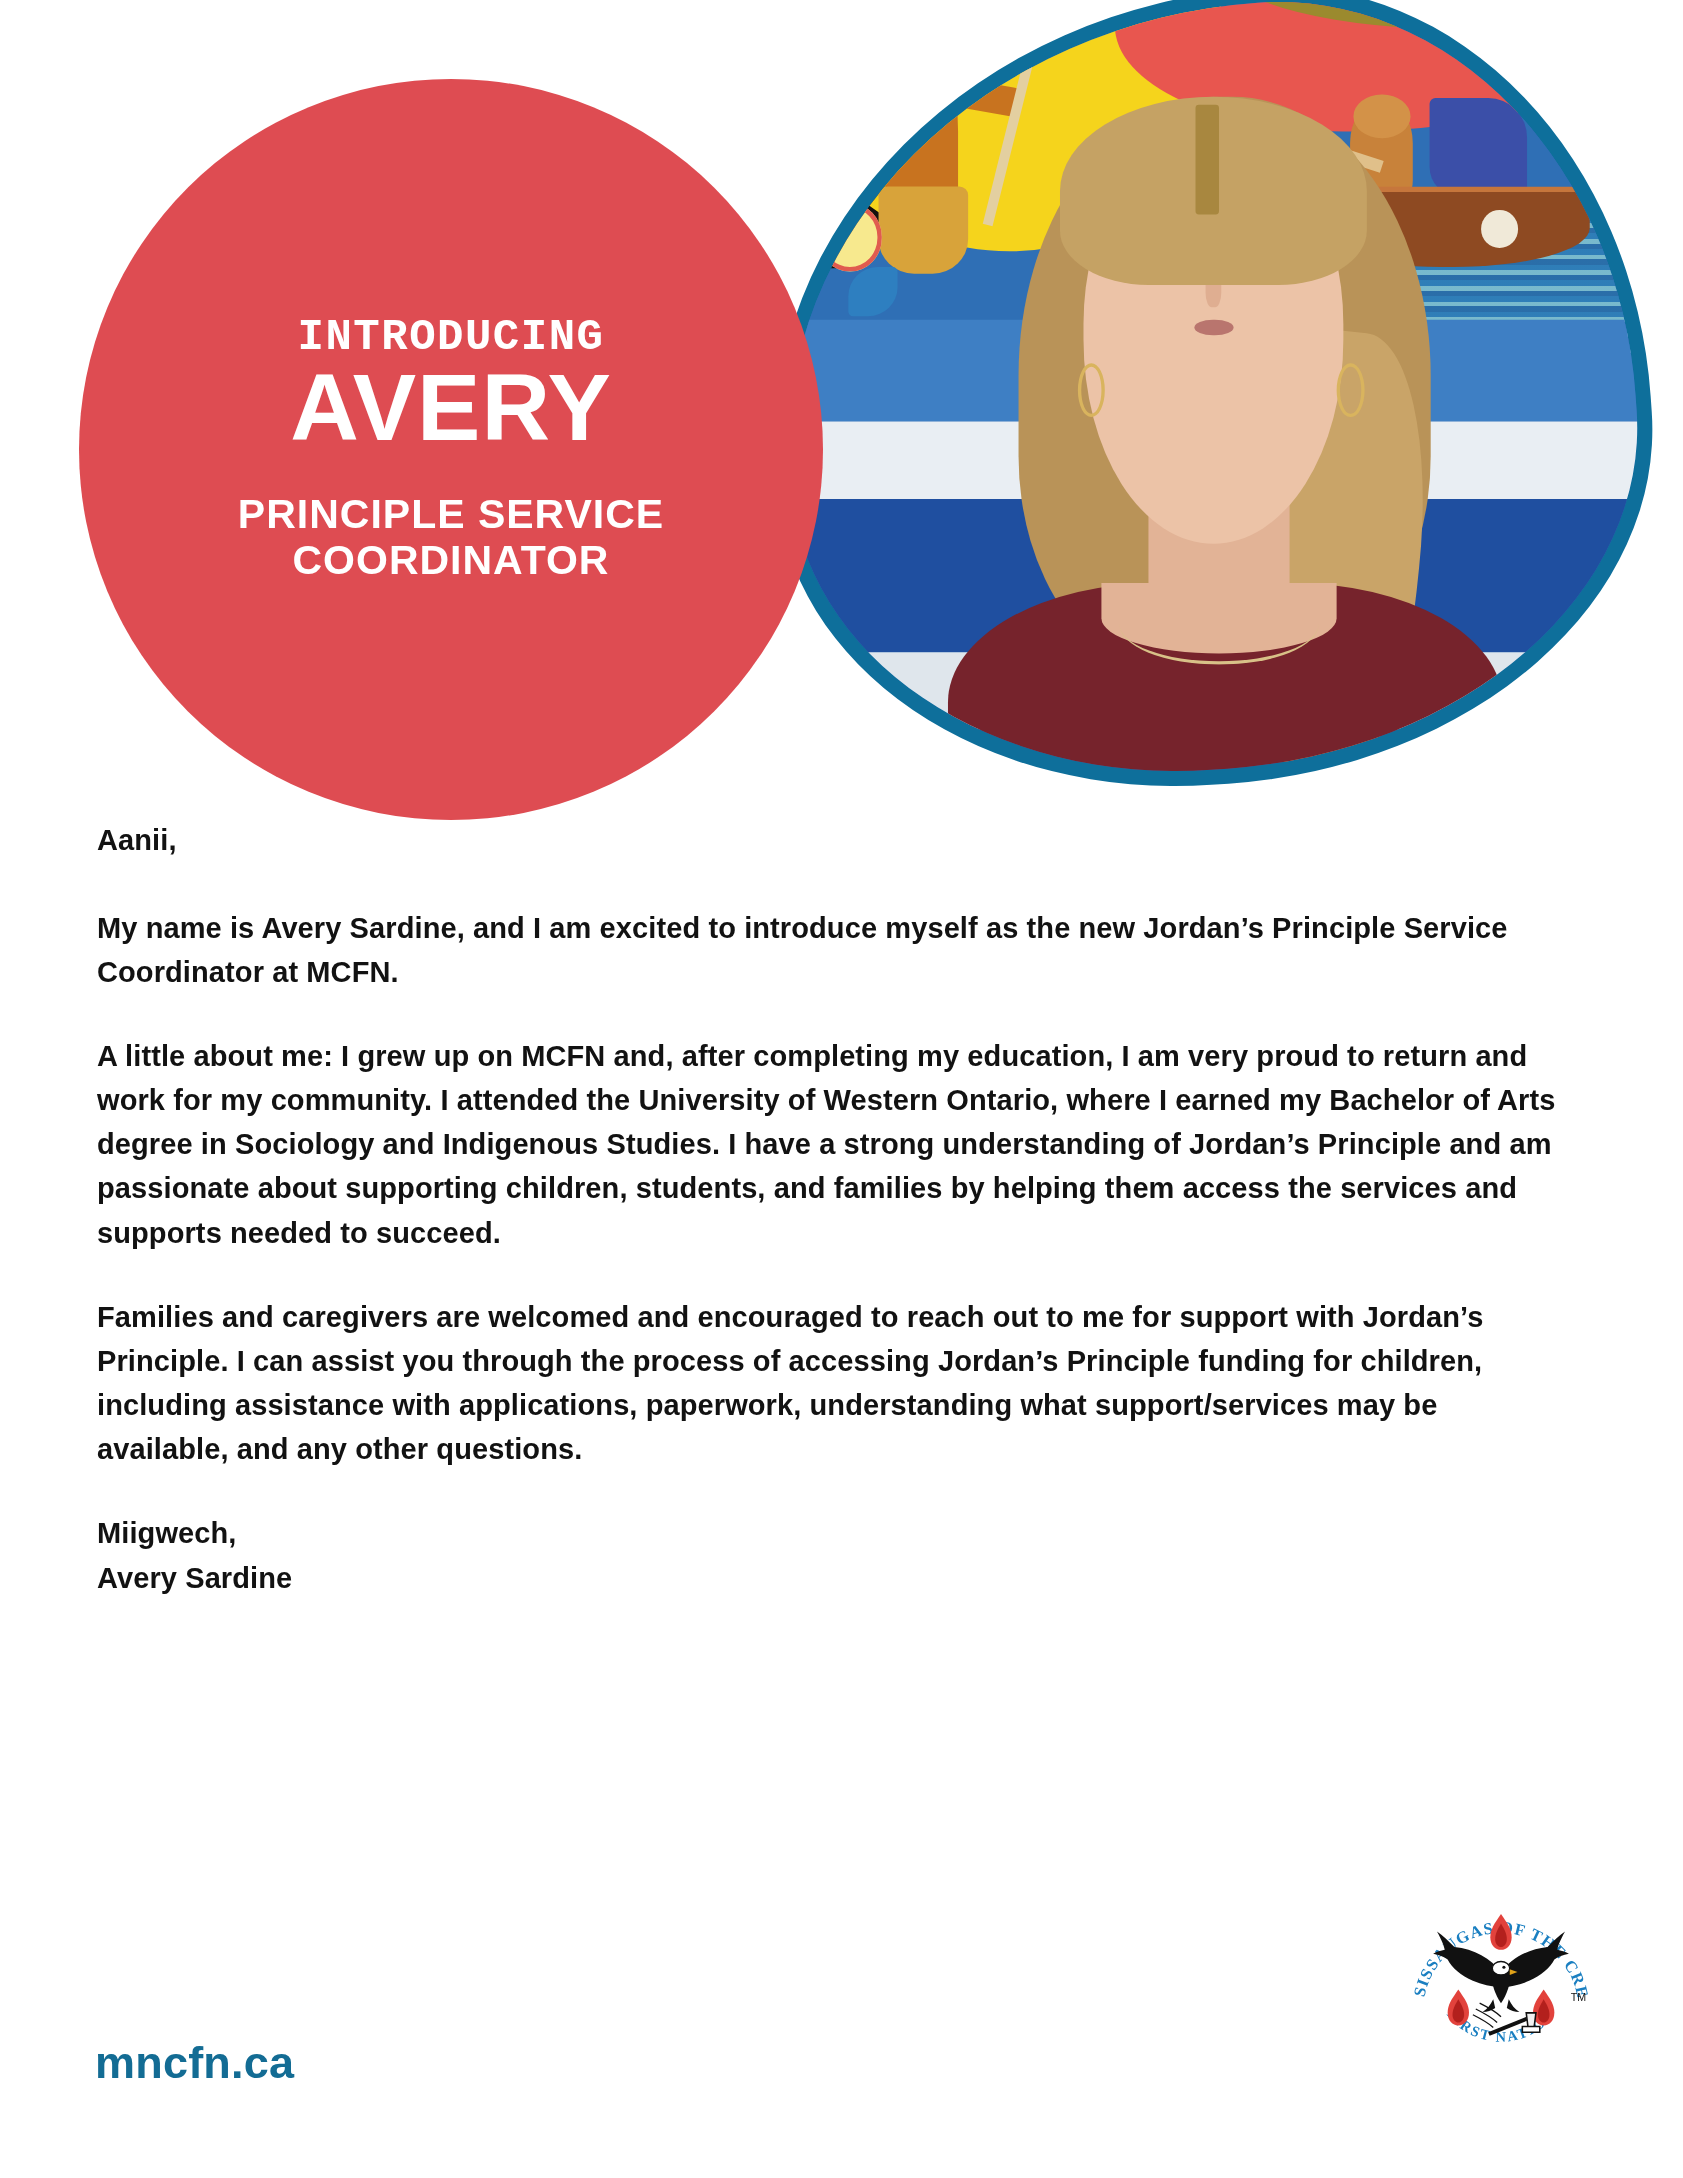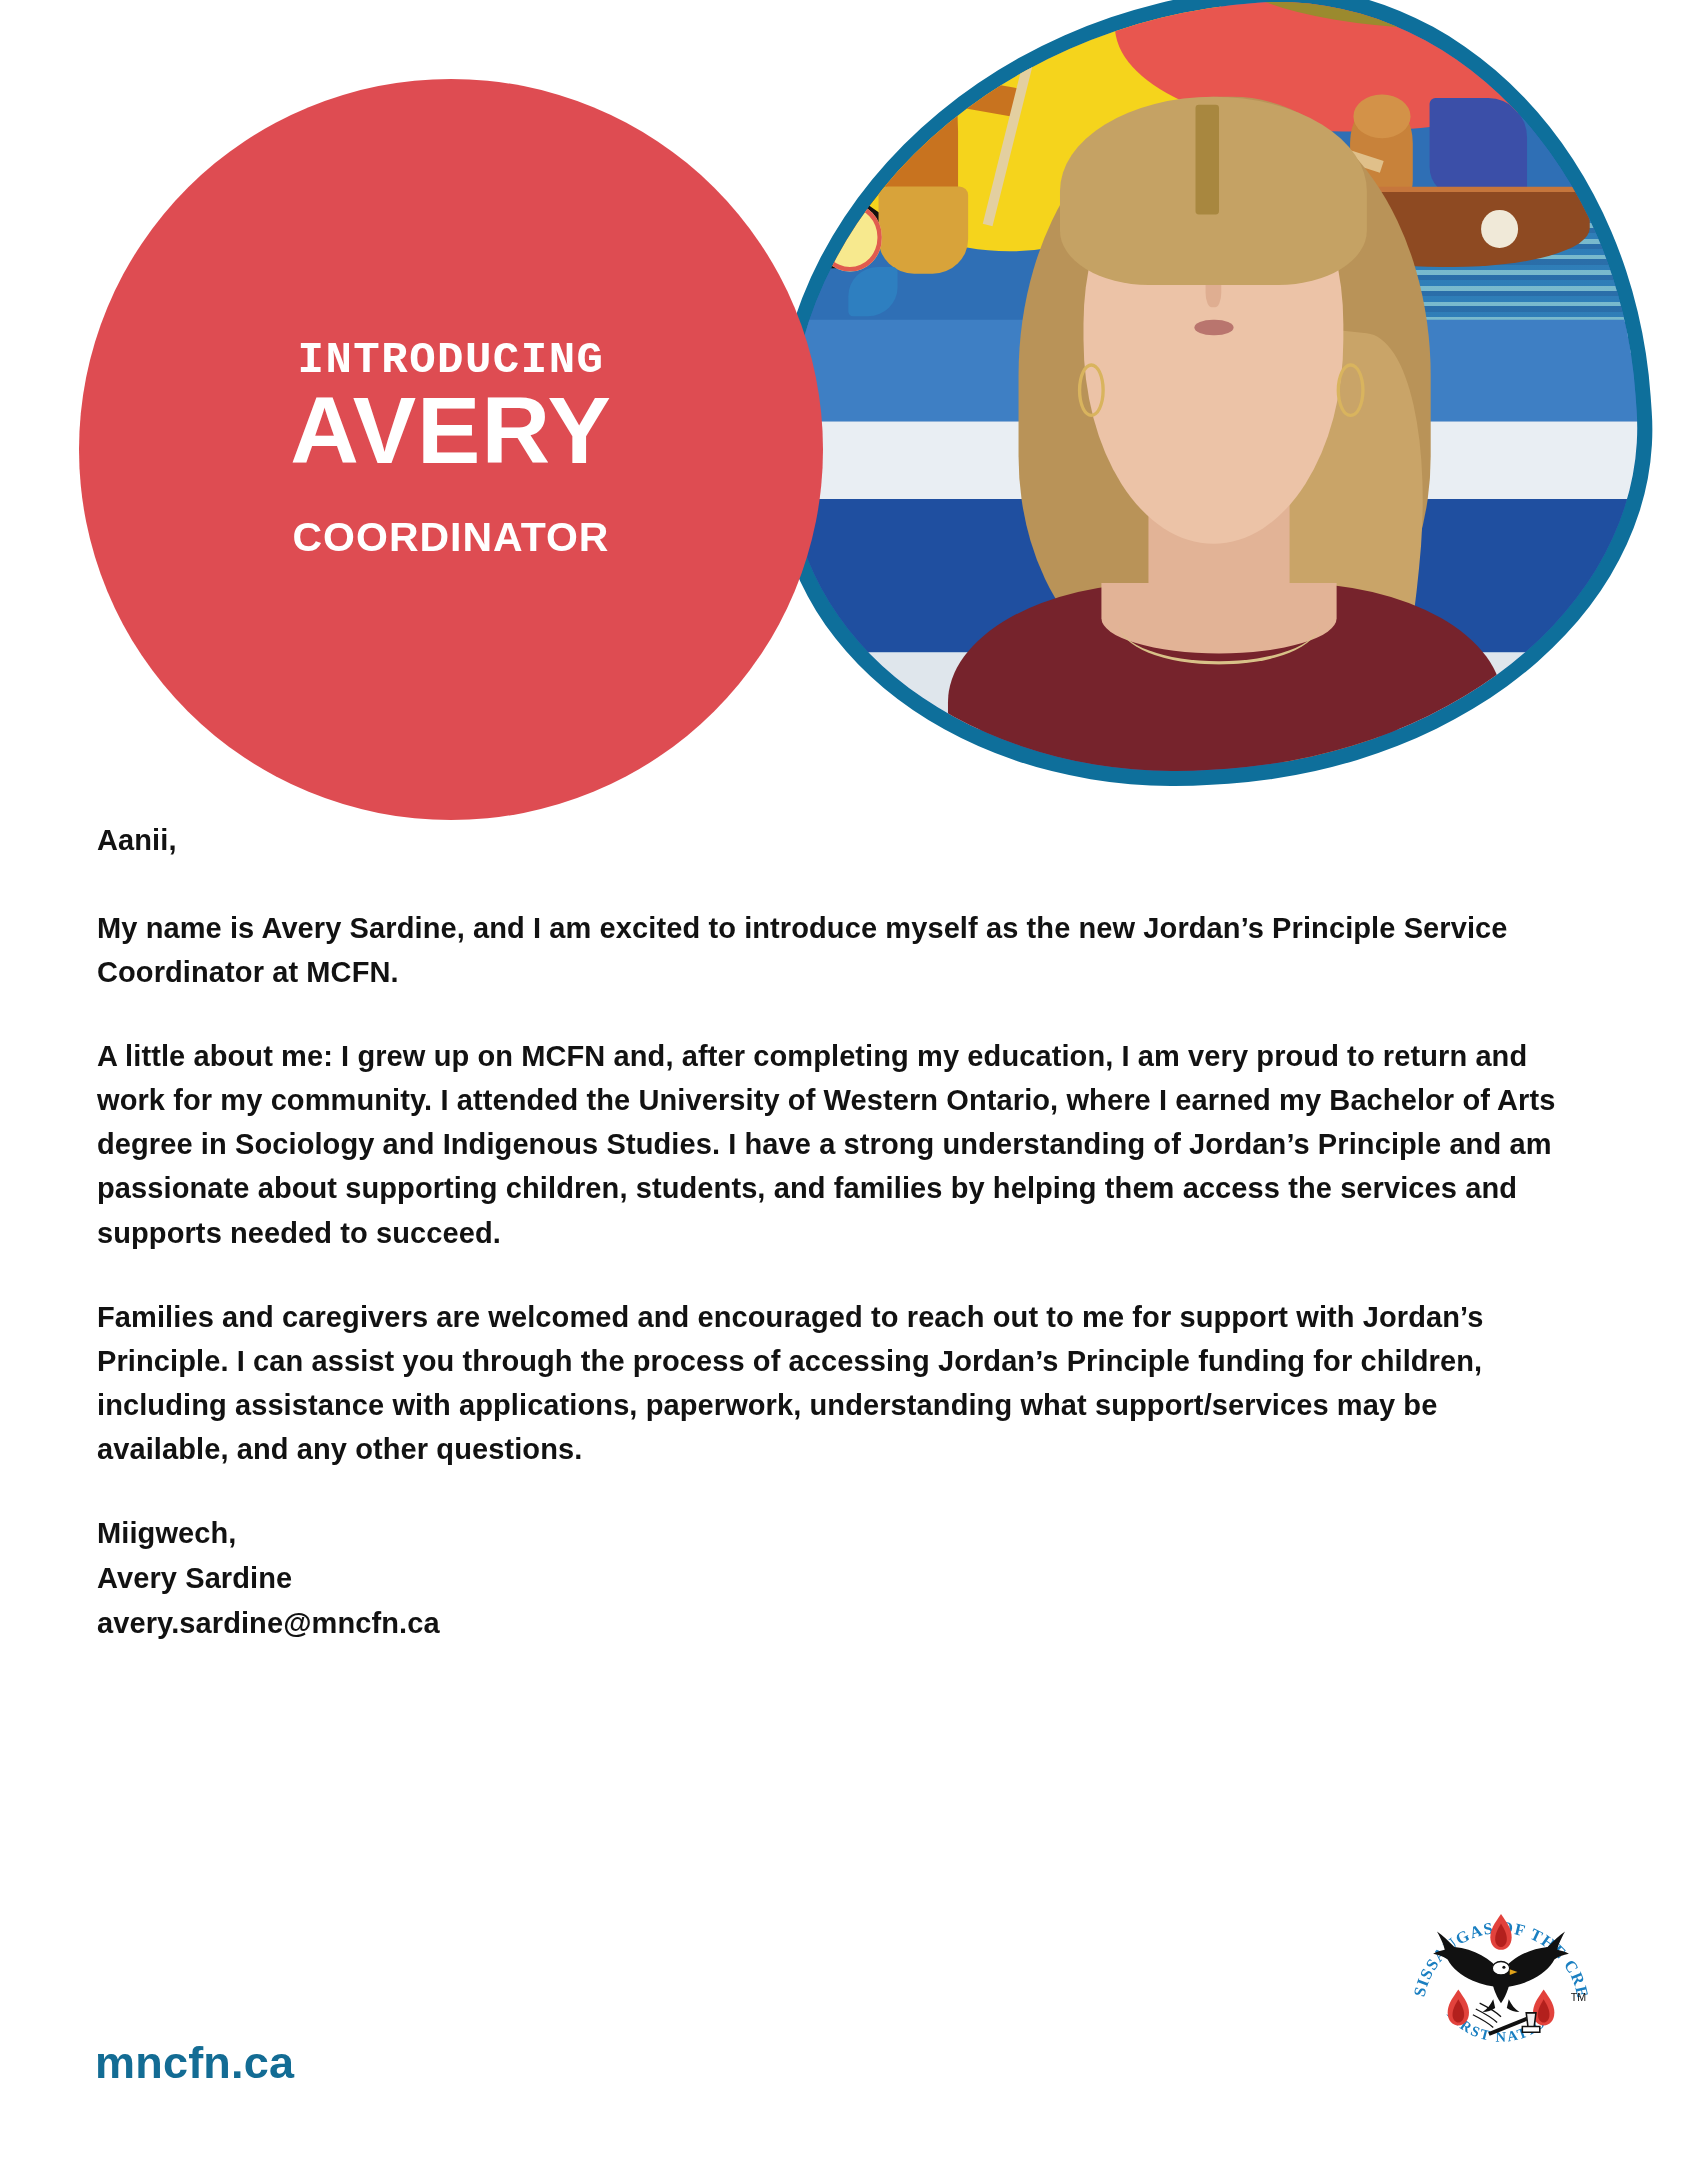--- a/index.html
+++ b/index.html
@@ -217,35 +217,35 @@
       </div>
     </div>
   </div>
 
   <div id="red-circle">
     <div id="intro-kicker">INTRODUCING</div>
     <div id="intro-name">
       <span class="nm1">AVERY</span>
     </div>
     <div id="intro-role">
+      <span>PRINCIPLE SERVICE</span>
       <span>COORDINATOR</span>
     </div>
   </div>
 
 </div>
 
 <div id="letter">
   <p class="greeting">Aanii,</p>
   <p>My name is Avery Sardine, and I am excited to introduce myself as the new Jordan’s Principle Service Coordinator at MCFN.</p>
   <p>A little about me: I grew up on MCFN and, after completing my education, I am very proud to return and work for my community. I attended the University of Western Ontario, where I earned my Bachelor of Arts degree in Sociology and Indigenous Studies. I have a strong understanding of Jordan’s Principle and am passionate about supporting children, students, and families by helping them access the services and supports needed to succeed.</p>
   <p>Families and caregivers are welcomed and encouraged to reach out to me for support with Jordan’s Principle. I can assist you through the process of accessing Jordan’s Principle funding for children, including assistance with applications, paperwork, understanding what support/services may be available, and any other questions.</p>
   <div id="sig">
     <div>Miigwech,</div>
     <div>Avery Sardine</div>
-    <div>avery.sardine@mncfn.ca</div>
   </div>
 </div>
 
 <div id="site-url">mncfn.ca</div>
 
 <div id="logo">
   <svg viewBox="0 0 200 200" xmlns="http://www.w3.org/2000/svg">
     <defs>
       <path id="arcTop" d="M 22,118 A 80,80 0 0 1 178,118" fill="none"></path>
       <path id="arcBot" d="M 36,126 A 70,70 0 0 0 164,126" fill="none"></path>

